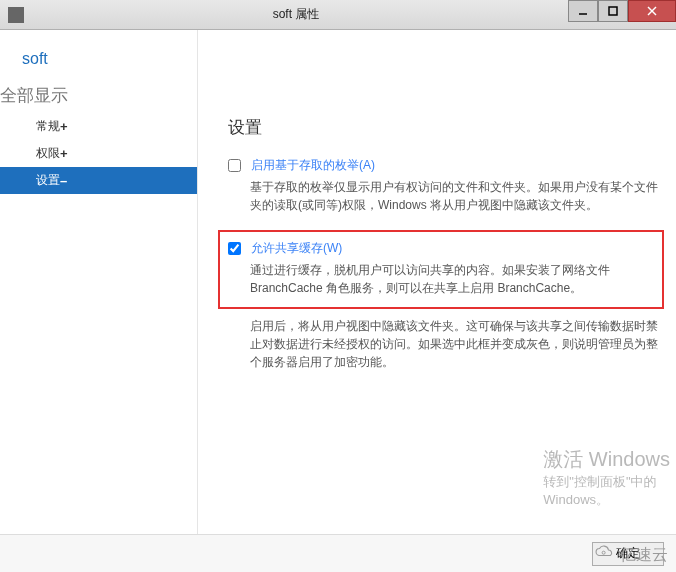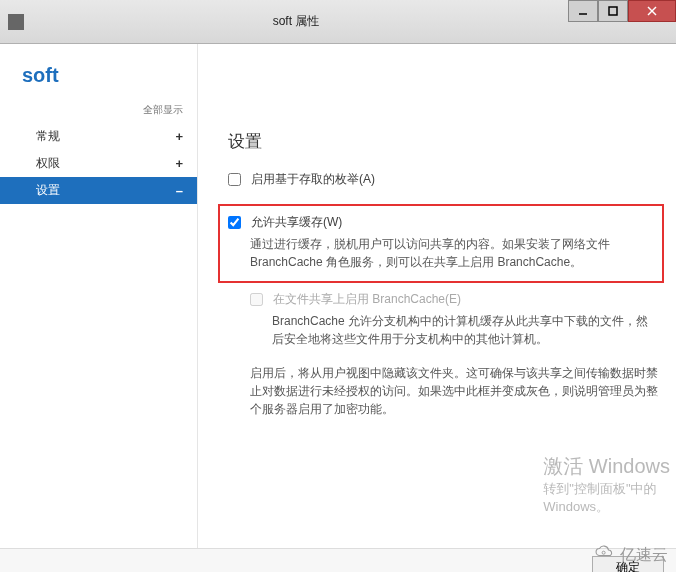--- a/index.html
+++ b/index.html
@@ -8,21 +8,21 @@
     font-family: "Microsoft YaHei", "Segoe UI", sans-serif;
     font-size: 12px;
     background: #fff;
     width: 676px;
     height: 572px;
     overflow: hidden;
     position: relative;
   }
   
   .titlebar {
-    height: 44px;
+    height: 30px;
     background: linear-gradient(#e8e8e8, #d8d8d8);
     border-bottom: 1px solid #b0b0b0;
     display: flex;
     align-items: center;
     position: relative;
   }
   .titlebar .icon {
     width: 16px; height: 16px;
     margin-left: 8px;
     background: #666;
@@ -51,34 +51,33 @@
     height: calc(100% - 30px - 38px);
     background: #fff;
   }
   .sidebar {
     width: 198px;
     border-right: 1px solid #e5e5e5;
     padding: 20px 0 0 0;
   }
   .app-title {
     color: #1e6fbd;
-    font-size: 20px;
-    font-weight: 700;
+    font-size: 16px;
+    font-weight: 400;
     padding: 0 0 12px 22px;
   }
   .showall {
-    text-align: right;
+    text-align: left;
     color: #777;
-    font-size: 10px;
+    font-size: 17px;
     padding: 4px 14px 6px 0;
   }
   .nav-item {
     display: flex;
     align-items: center;
-    justify-content: space-between;
     padding: 5px 14px 5px 36px;
     color: #333;
     cursor: pointer;
     font-size: 12px;
   }
   .nav-item .plus { color: #333; font-size: 13px; font-weight: bold;}
   .nav-item.active {
     background: #1e6fbd;
     color: #fff;
   }
@@ -101,21 +100,21 @@
   .setting .row {
     display: flex;
     align-items: flex-start;
     gap: 6px;
   }
   .setting input[type=checkbox] {
     margin: 2px 4px 0 0;
     width: 13px; height: 13px;
   }
   .setting .label {
-    color: #404040;
+    color: #3b82f6;
   }
   .setting.disabled .label { color: #a9a9a9; }
   .setting .desc {
     margin: 4px 0 0 22px;
     color: #555;
     line-height: 1.5;
   }
   .highlight {
     border: 2px solid #e53131;
     padding: 8px 8px 10px 8px;
@@ -140,21 +139,21 @@
     height: 24px;
     border: 1px solid #adadad;
     background: #efefef;
     font-size: 12px;
     cursor: pointer;
   }
   
   .watermark {
     position: absolute;
     right: 6px;
-    bottom: 56px;
+    bottom: 63px;
     color: #b9b9b9;
     font-size: 13px;
     text-align: left;
     line-height: 1.4;
     pointer-events: none;
   }
   .watermark .big { font-size: 20px; }
   .logo {
     position: absolute;
     right: 8px; bottom: 6px;
@@ -209,39 +208,33 @@
   </div>
 
   <div class="content">
     <div class="section-title">设置</div>
 
     <div class="setting">
       <div class="row">
         <input type="checkbox" style="">
         <span class="label">启用基于存取的枚举(A)</span>
       </div>
+      <div class="desc">基于存取的枚举仅显示用户有权访问的文件和文件夹。如果用户没有某个文件夹的读取(或同等)权限，Windows 将从用户视图中隐藏该文件夹。</div>
     </div>
 
     <div class="highlight">
       <div class="setting" style="margin-bottom:0;">
         <div class="row">
           <input type="checkbox" checked="" style="">
           <span class="label">允许共享缓存(W)</span>
         </div>
         <div class="desc">通过进行缓存，脱机用户可以访问共享的内容。如果安装了网络文件 BranchCache 角色服务，则可以在共享上启用 BranchCache。</div>
       </div>
     </div>
 
-    <div class="setting disabled" style="margin-left:22px; margin-top:2px;">
-      <div class="row">
-        <input type="checkbox" disabled="" style="">
-        <span class="label truncated">在文件共享上启用 BranchCache(E)</span>
-      </div>
-      <div class="desc">BranchCache 允许分支机构中的计算机缓存从此共享中下载的文件，然后安全地将这些文件用于分支机构中的其他计算机。</div>
-    </div>
 
     <div class="setting">
       <div class="desc">启用后，将从用户视图中隐藏该文件夹。这可确保与该共享之间传输数据时禁止对数据进行未经授权的访问。如果选中此框并变成灰色，则说明管理员为整个服务器启用了加密功能。</div>
     </div>
   </div>
 </div>
 
 <div class="footer">
   <button class="btn">确定</button>
 </div>

